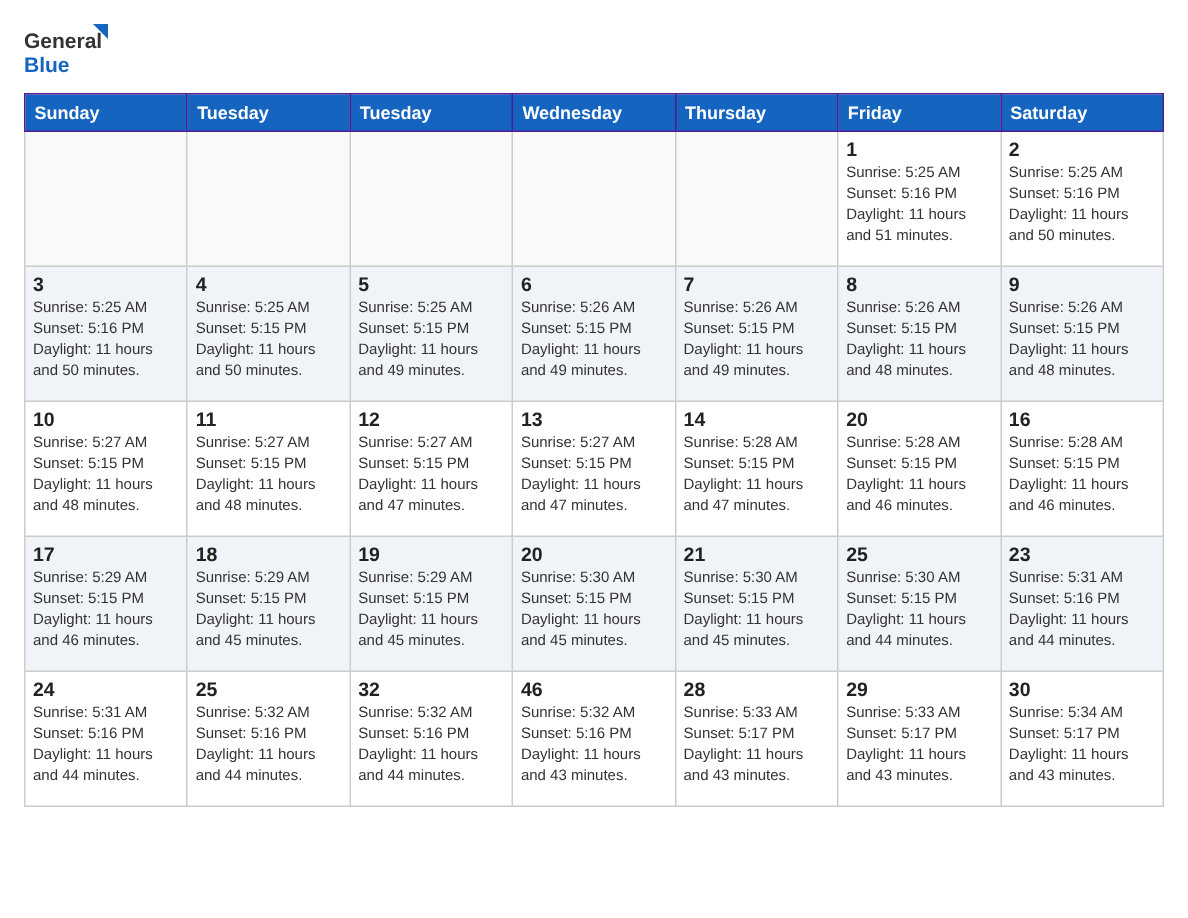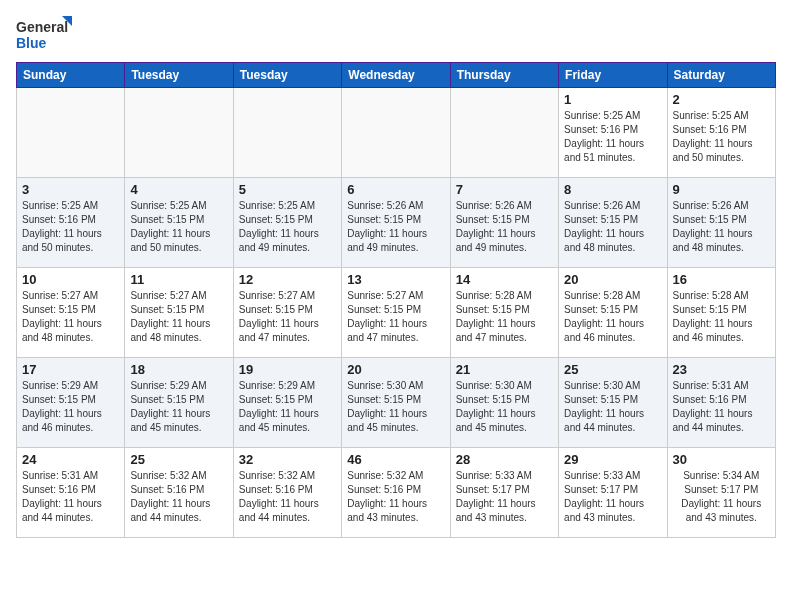--- a/index.html
+++ b/index.html
@@ -315,20 +315,20 @@
         </td>
         <td>
           <div class="day-num">29</div>
           <div class="day-info" style="white-space: pre-line;">Sunrise: 5:33 AM
 Sunset: 5:17 PM
 Daylight: 11 hours
 and 43 minutes.</div>
         </td>
         <td>
           <div class="day-num">30</div>
-          <div class="day-info" style="white-space: pre-line; text-align: center;">Sunrise: 5:34 AM
+          <div class="day-info" style="white-space: pre-line;">Sunrise: 5:34 AM
 Sunset: 5:17 PM
 Daylight: 11 hours
 and 43 minutes.</div>
         </td>
       </tr>
     </tbody>
 </table>
 
 </body></html>

